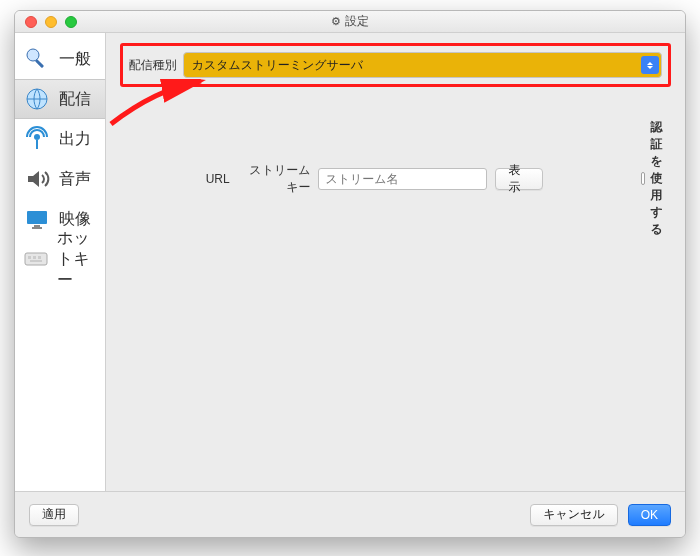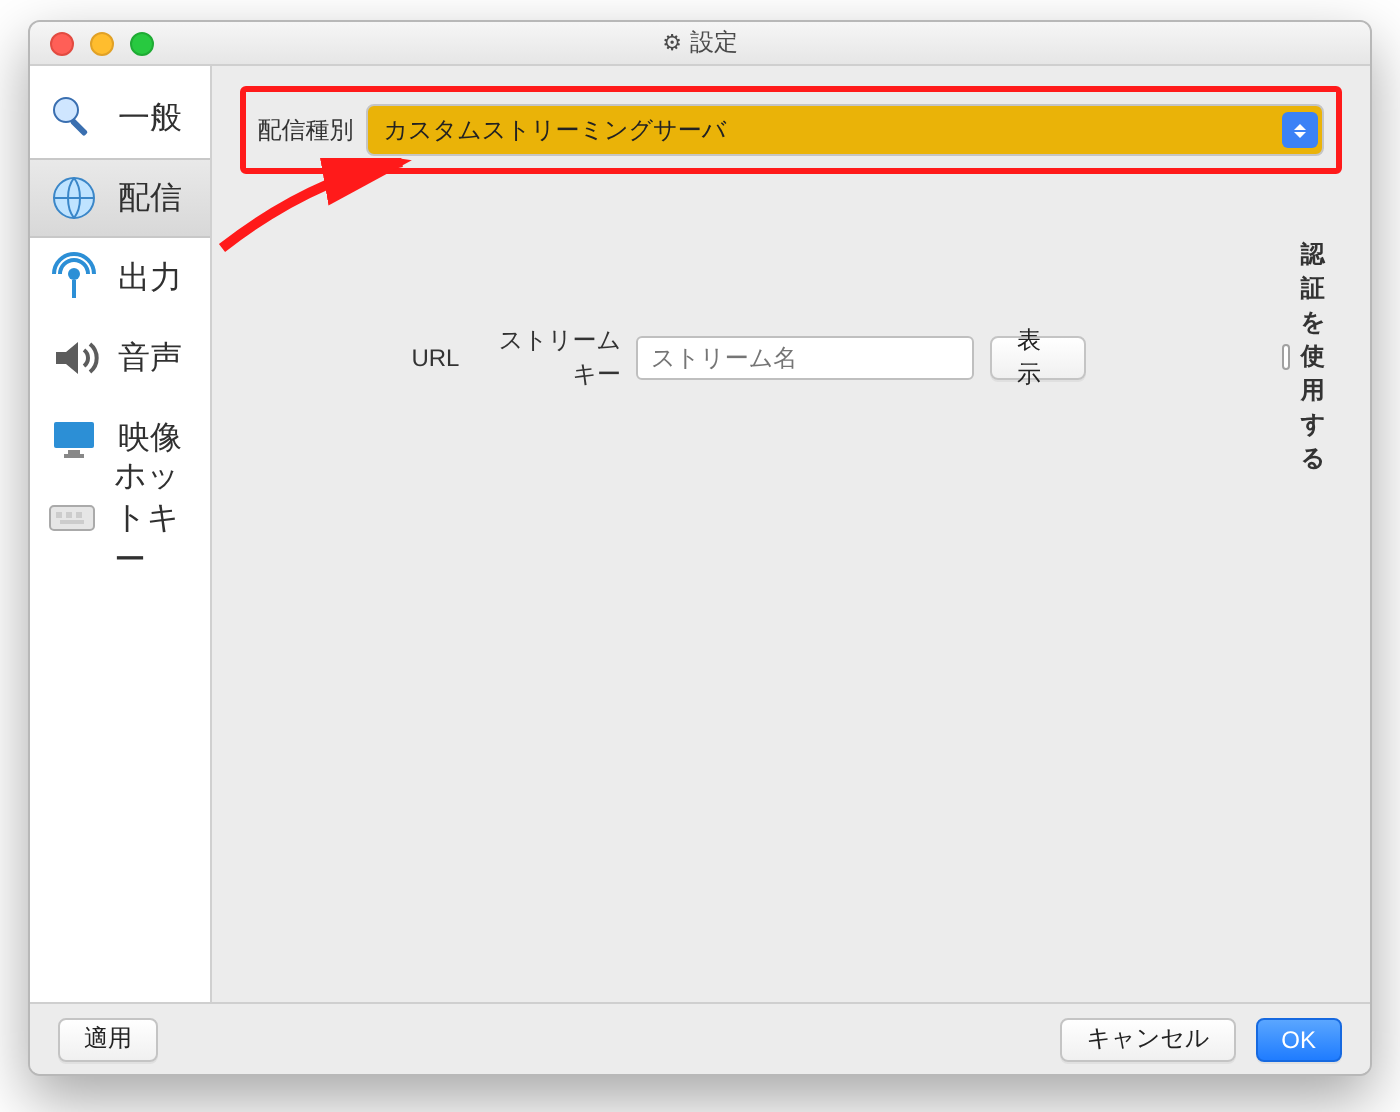--- a/index.html
+++ b/index.html
@@ -107,21 +107,21 @@
     box-shadow: 0 1px 0 rgba(0,0,0,0.05);
   }
   .btn.primary {
     background: linear-gradient(#5aa6ff, #1f7cff);
     border-color:#1669e0; color:#fff;
   }
   .checkbox-row { margin-left: 88px; display:flex; align-items:center; gap:5px; font-size:12px; color:#333;font-weight:bold; }
   .checkbox { width:13px; height:13px; border:1px solid #a0a0a0; border-radius:2px; background:#fff; }
 
   .footer {
-    height: 36px; border-top: 1px solid #cfcfcf;
+    height: 46px; border-top: 1px solid #cfcfcf;
     background: #ececec;
     display:flex; align-items:center; justify-content:space-between;
     padding: 0 14px;
   }
   .footer .right { display:flex; gap:10px; }
 
   .arrow {
     position: absolute;
     left: 0px; top: 46px;
     width: 105px; height: 50px;

